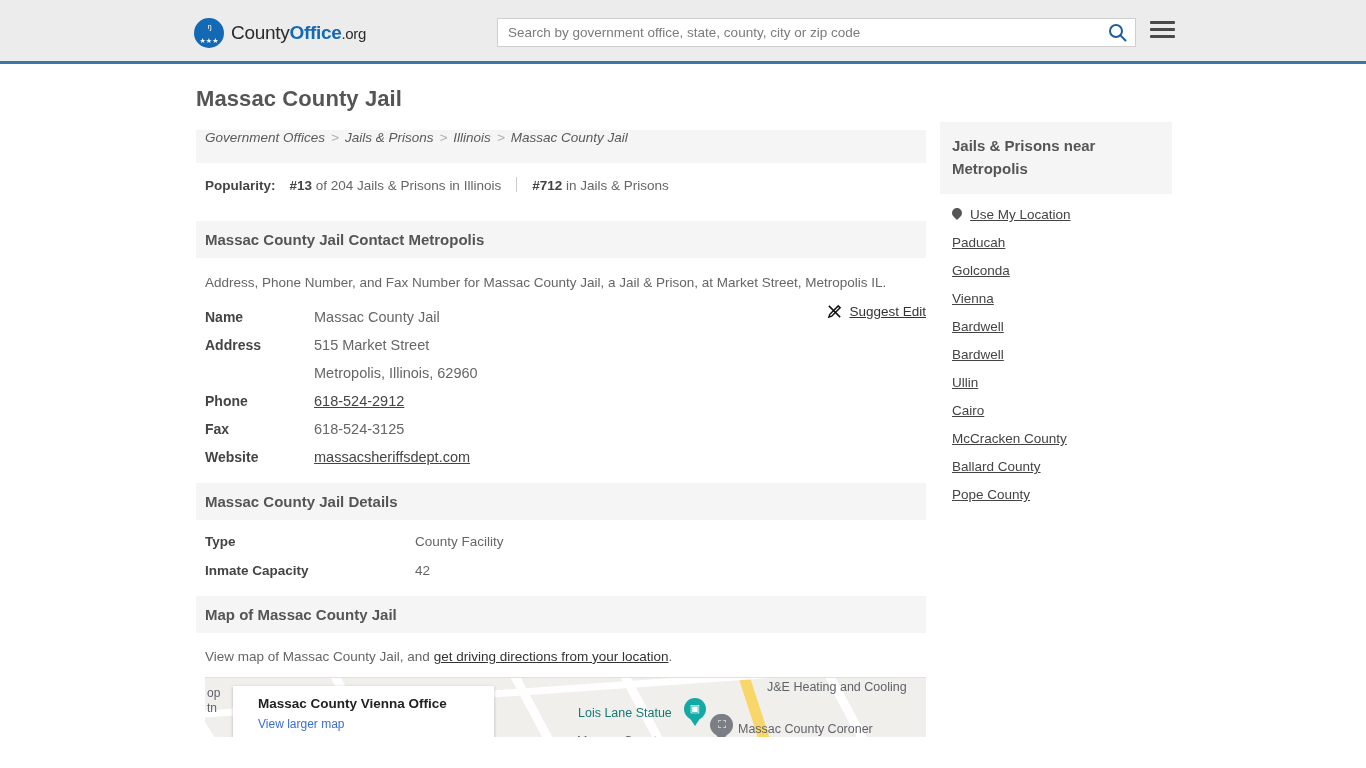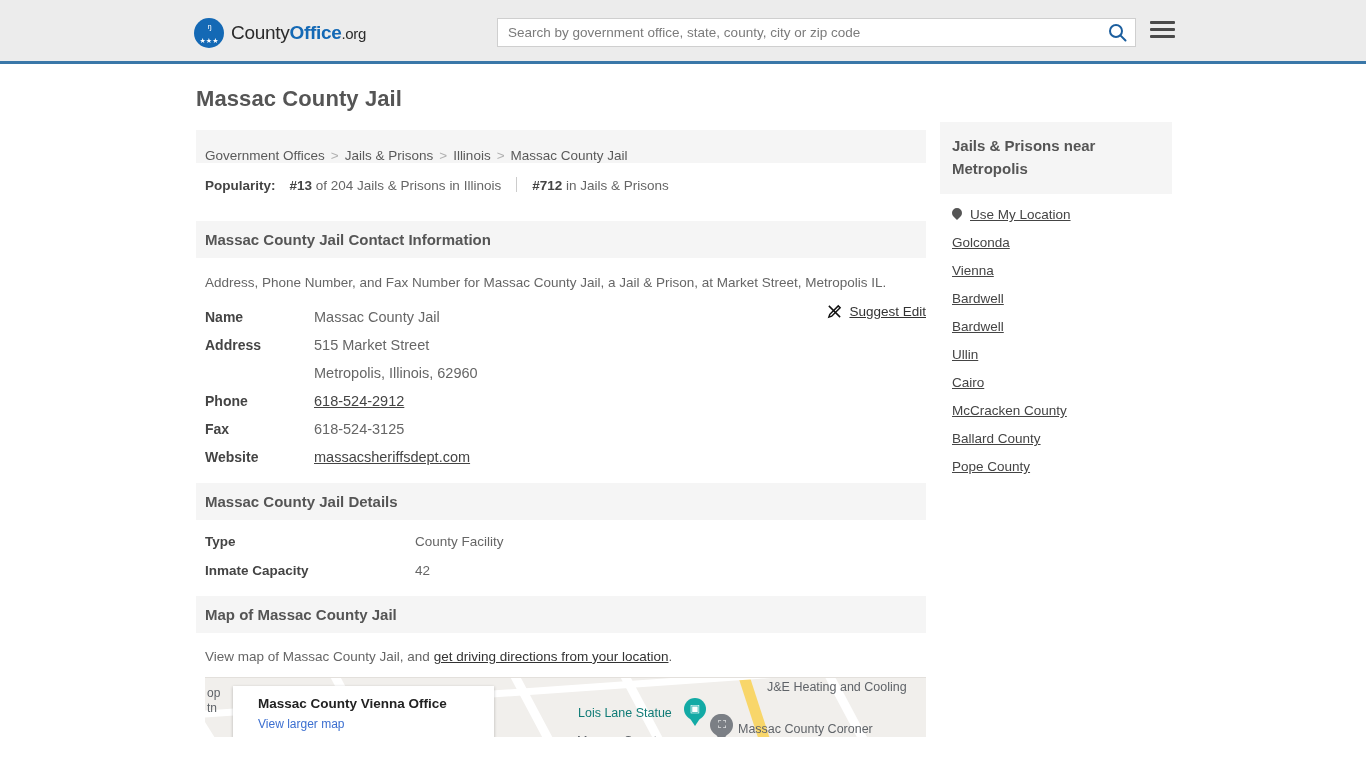--- a/index.html
+++ b/index.html
@@ -139,23 +139,24 @@
     font-weight: bold;
     margin: 0 0 18px 0;
     letter-spacing: 0.1px;
   }
 
   
   .breadcrumb {
     background: #f5f5f5;
     height: 33px;
     display: flex;
-    align-items: flex-end;
+    align-items: flex-start;
     padding: 0 9px;
     font-size: 13.5px;
+    font-style: italic;
   }
   .breadcrumb a {
     color: #5a5a5a;
     text-decoration: none;
   }
   .breadcrumb .sep {
     color: #b0b0b0;
     margin: 0 6px;
   }
   .breadcrumb .current { color: #5a5a5a; }
@@ -434,21 +435,21 @@
       <span class="lbl">Popularity:</span>
       <b>#13</b>
       <span>&nbsp;</span>
       <span>of 204 Jails &amp; Prisons in Illinois</span>
       <span class="divider"></span>
       <b>#712</b>
       <span>&nbsp;</span>
       <span>in Jails &amp; Prisons</span>
     </div>
 
-    <div class="sec-head">Massac County Jail Contact Information</div>
+    <div class="sec-head">Massac County Jail Contact Metropolis</div>
     <div class="sec-desc">Address, Phone Number, and Fax Number for Massac County Jail, a Jail &amp; Prison, at Market Street, Metropolis IL.</div>
 
     <div class="info-table">
 
       <div class="suggest-edit">
         <svg width="15" height="15" viewBox="0 0 16 16">
           <path d="M2 14 L5 13 L14 4 L12 2 L3 11 Z" fill="none" stroke="#111" stroke-width="1.6"></path>
           <line x1="2" y1="2" x2="14" y2="14" stroke="#111" stroke-width="1.6"></line>
         </svg>
         <a>Suggest Edit</a>
@@ -541,20 +542,23 @@
   <div class="side-col">
     <div class="side-head">Jails &amp; Prisons near Metropolis</div>
     <div class="side-list">
 
       <div class="side-item">
         <span class="pin-icon"></span>
         <a>Use My Location</a>
       </div>
 
       <div class="side-item">
+        <a>Paducah</a>
+      </div>
+      <div class="side-item">
         <a>Golconda</a>
       </div>
       <div class="side-item">
         <a>Vienna</a>
       </div>
       <div class="side-item">
         <a>Bardwell</a>
       </div>
       <div class="side-item">
         <a>Bardwell</a>

